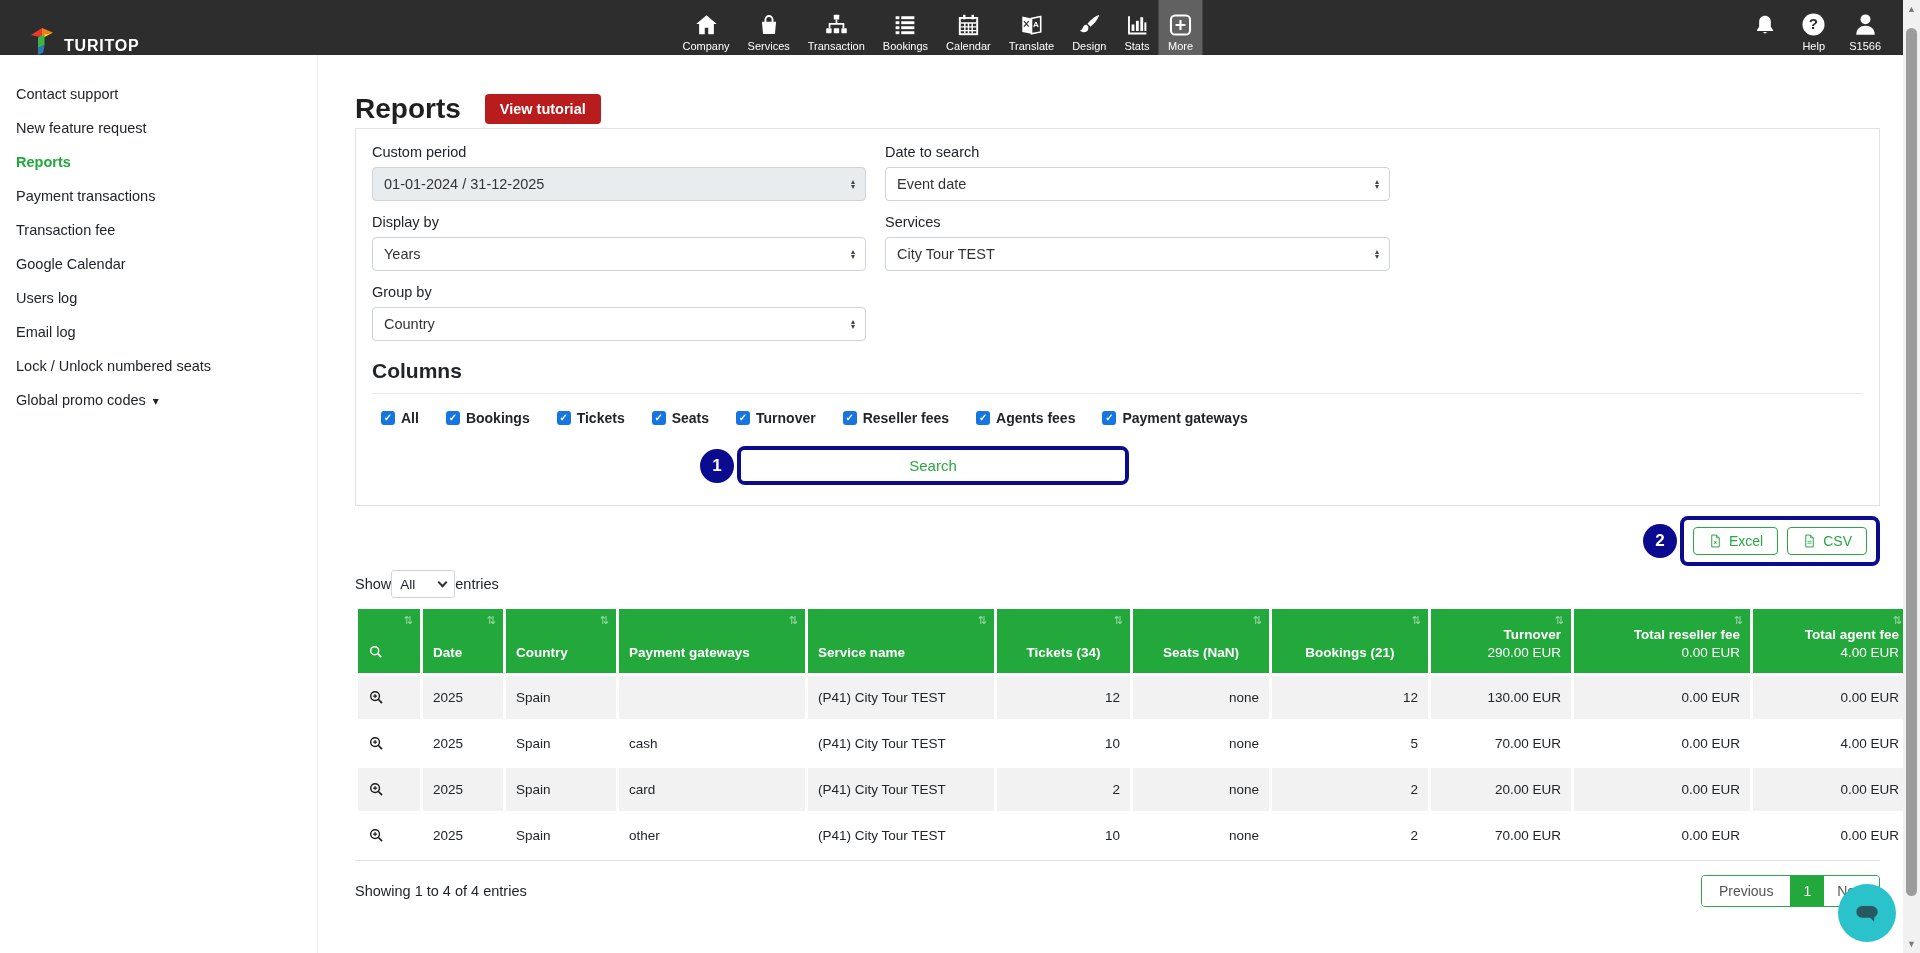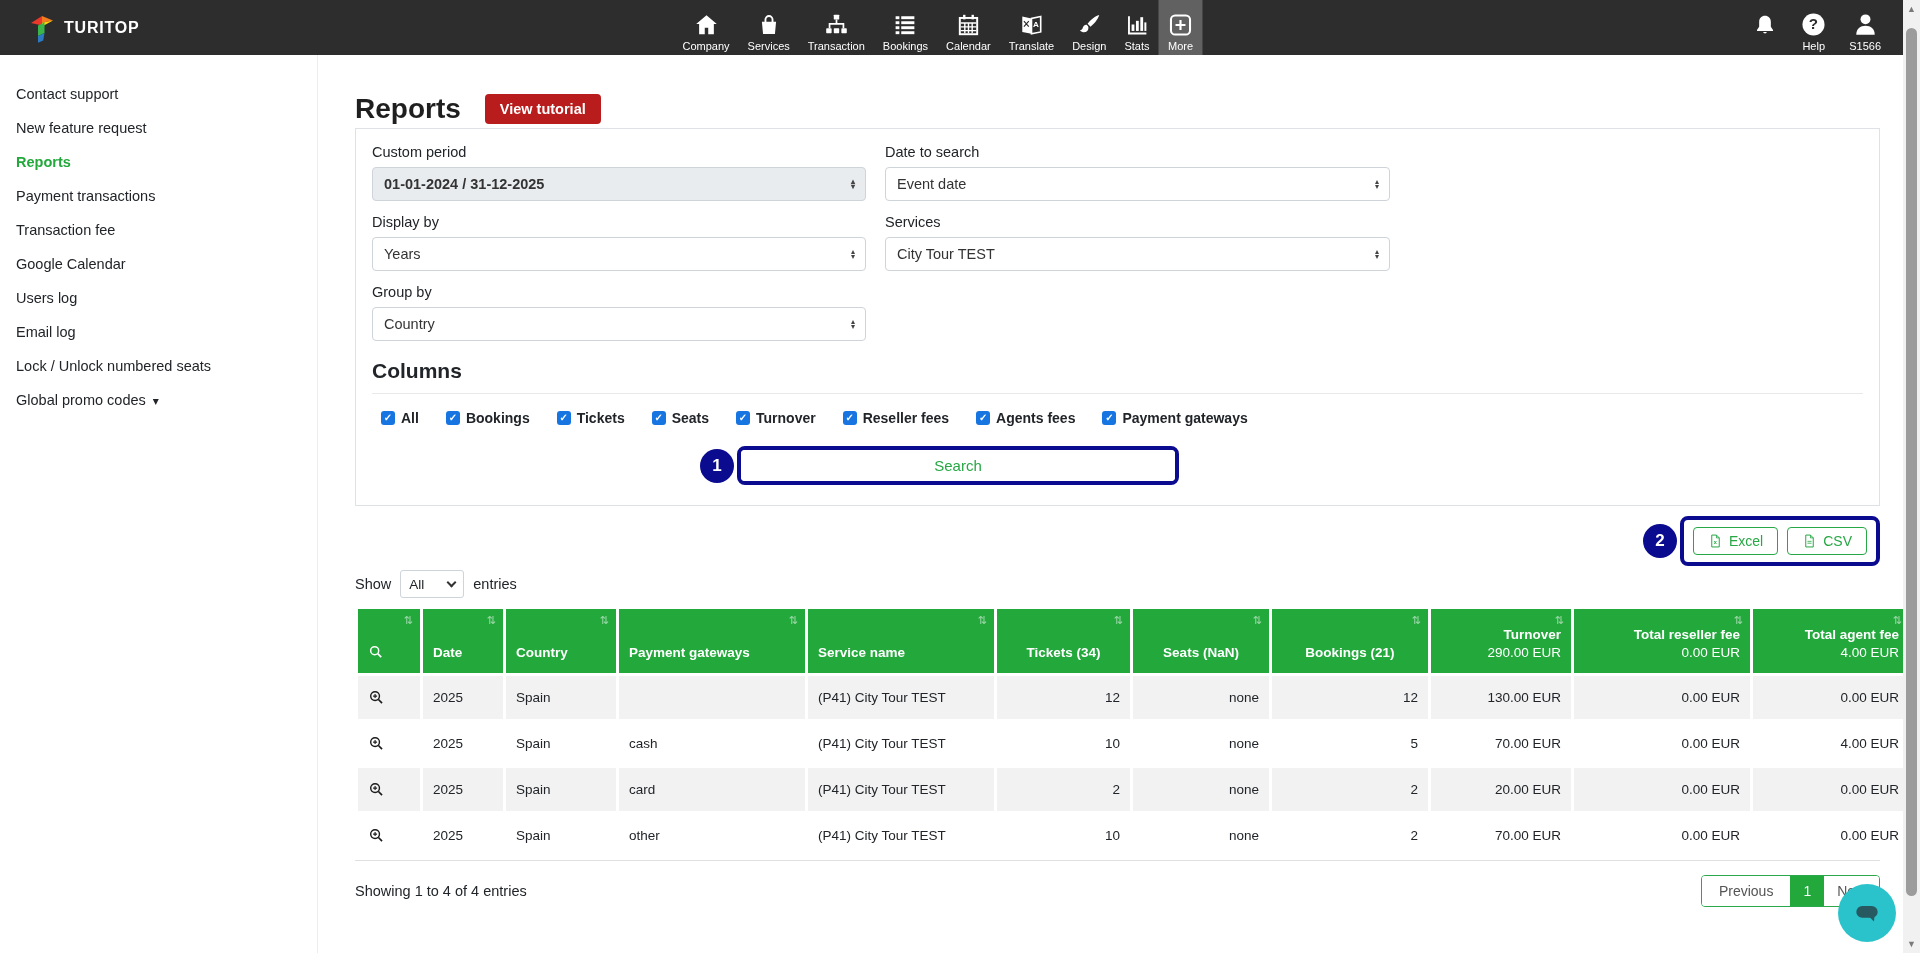--- a/index.html
+++ b/index.html
@@ -5,21 +5,21 @@
   * { box-sizing: border-box; margin: 0; padding: 0; }
   html,body { width:1920px; height:953px; }
   body {
     font-family: "Liberation Sans", sans-serif;
     background:#fff; color:#212529; position:relative; overflow:hidden;
   }
   svg { display:block; }
 
   
   .navbar { position:absolute; top:0; left:0; width:1903px; height:55px; background:#2d2d2d; }
-  .brand { position:absolute; left:30px; top:0; height:55px; display:flex; align-items:center; gap:8px; cursor:pointer; }
+  .brand { position:absolute; left:30px; top:0; height:55px; display:flex; align-items:flex-end; gap:8px; cursor:pointer; }
   .brand-text { color:#fff; font-weight:bold; font-size:16px; letter-spacing:.8px; }
   .nav-center { position:absolute; left:938px; top:0; height:55px; transform:translateX(-50%); display:flex; }
   .nav-item { display:flex; flex-direction:column; align-items:center; justify-content:flex-end;
               padding:5px 9px 3px; color:#fff; font-size:11px; height:55px; cursor:pointer; }
   .nav-item .ni { height:28px; display:flex; align-items:flex-end; justify-content:center; margin-bottom:2px; }
   .nav-item.active { background:#616161; }
   .nav-right { position:absolute; right:18px; top:0; height:55px; display:flex; align-items:flex-end; gap:14px; }
   .nav-right .nav-item { padding:5px 4px 3px; }
   .bell-item { padding-bottom:14px !important; justify-content:flex-end; }
 
@@ -38,47 +38,47 @@
   .btn-tutorial { background:#b91c1c; color:#fff; font-size:14.5px; font-weight:600;
                   padding:7px 15px; border-radius:4px; border:none; cursor:pointer; }
 
   
   .filter-panel { margin-top:3px; border:1px solid #dee2e6; padding:15px 16px 14px; }
   .filter-grid { display:grid; grid-template-columns:494px 505px; column-gap:19px; }
   .field { margin-bottom:13px; }
   .field .flabel { display:block; font-size:14.5px; color:#212529; margin-bottom:7px; }
   .select { position:relative; height:34px; border:1px solid #ced4da; border-radius:4px; background:#fff;
             display:flex; align-items:center; padding:0 28px 0 11px; font-size:14.5px; color:#333; cursor:pointer; }
-  .select.disabled { background:#e9ecef;font-weight:bold; }
+  .select.disabled { background:#e9ecef; }
   .dcaret { position:absolute; right:10px; top:50%; transform:translateY(-50%); display:flex;
             flex-direction:column; align-items:center; color:#444; }
   .dcaret span { font-size:8px; line-height:5px; }
 
   .columns-title { font-size:21px; font-weight:600; color:#212529; margin:5px 0 10px; }
   .hr { border-top:1px solid #e9e9e9; margin-bottom:16px; }
   .checkbox-row { display:flex; gap:27px; padding-left:9px; }
   .cb { display:flex; align-items:center; gap:6px; font-size:14px; font-weight:bold; color:#212529; cursor:pointer; }
   .cb .box { width:14px; height:14px; background:#1675e0; border-radius:3px; color:#fff;
              font-size:10px; line-height:14px; text-align:center; font-weight:bold; flex:0 0 14px; }
 
   .search-zone { display:flex; align-items:center; margin:20px 0 6px 328px; }
   .num-circle { width:34px; height:34px; border-radius:50%; background:#0b0b8f; color:#fff;
                 font-size:17px; font-weight:bold; display:flex; align-items:center; justify-content:center; z-index:2; flex:0 0 34px; }
-  .search-annotation { border:4px solid #0b0b8f; border-radius:8px; margin-left:3px; width:442px; background:#fff; }
+  .search-annotation { border:4px solid #0b0b8f; border-radius:8px; margin-left:3px; width:392px; background:#fff; }
   .btn-search { display:block; width:100%; background:#fff; border:none; color:#28a745; font-size:15px;
                 padding:7px 0; cursor:pointer; border-radius:4px; }
 
   
   .export-row { display:flex; justify-content:flex-end; align-items:center; margin-top:10px; }
   .export-annotation { border:4px solid #0b0b8f; border-radius:8px; display:flex; gap:9px; padding:7px 9px; margin-left:3px; }
   .btn-export { display:flex; align-items:center; gap:6px; border:1px solid #28a745; color:#28a745;
                 background:#fff; border-radius:4px; font-size:14px; padding:5px 14px; cursor:pointer; }
 
   
-  .table-controls { display:flex; align-items:center; gap:9px; margin-top:4px; font-size:14.5px; color:#212529; }
+  .table-controls { display:flex; align-items:center; margin-top:4px; font-size:14.5px; color:#212529; }
   .entries-select { width:64px; height:28px; border:1px solid #ced4da; border-radius:3px; display:flex;
                     align-items:center; justify-content:space-between; padding:0 8px; font-size:13.5px; cursor:pointer; }
   .chev { width:7px; height:7px; border-right:2px solid #333; border-bottom:2px solid #333;
           transform:rotate(45deg); margin-top:-4px; }
 
   
   .table-wrap { margin-top:8px; border-bottom:1px solid #e0e0e0; }
   table.report { width:100%; border-collapse:separate; border-spacing:3px; table-layout:fixed; }
   th { background:#23a83c; color:#fff; vertical-align:bottom; padding:9px 10px 13px; font-size:13.5px;
        font-weight:bold; position:relative; text-align:left; height:64px; cursor:pointer; }

